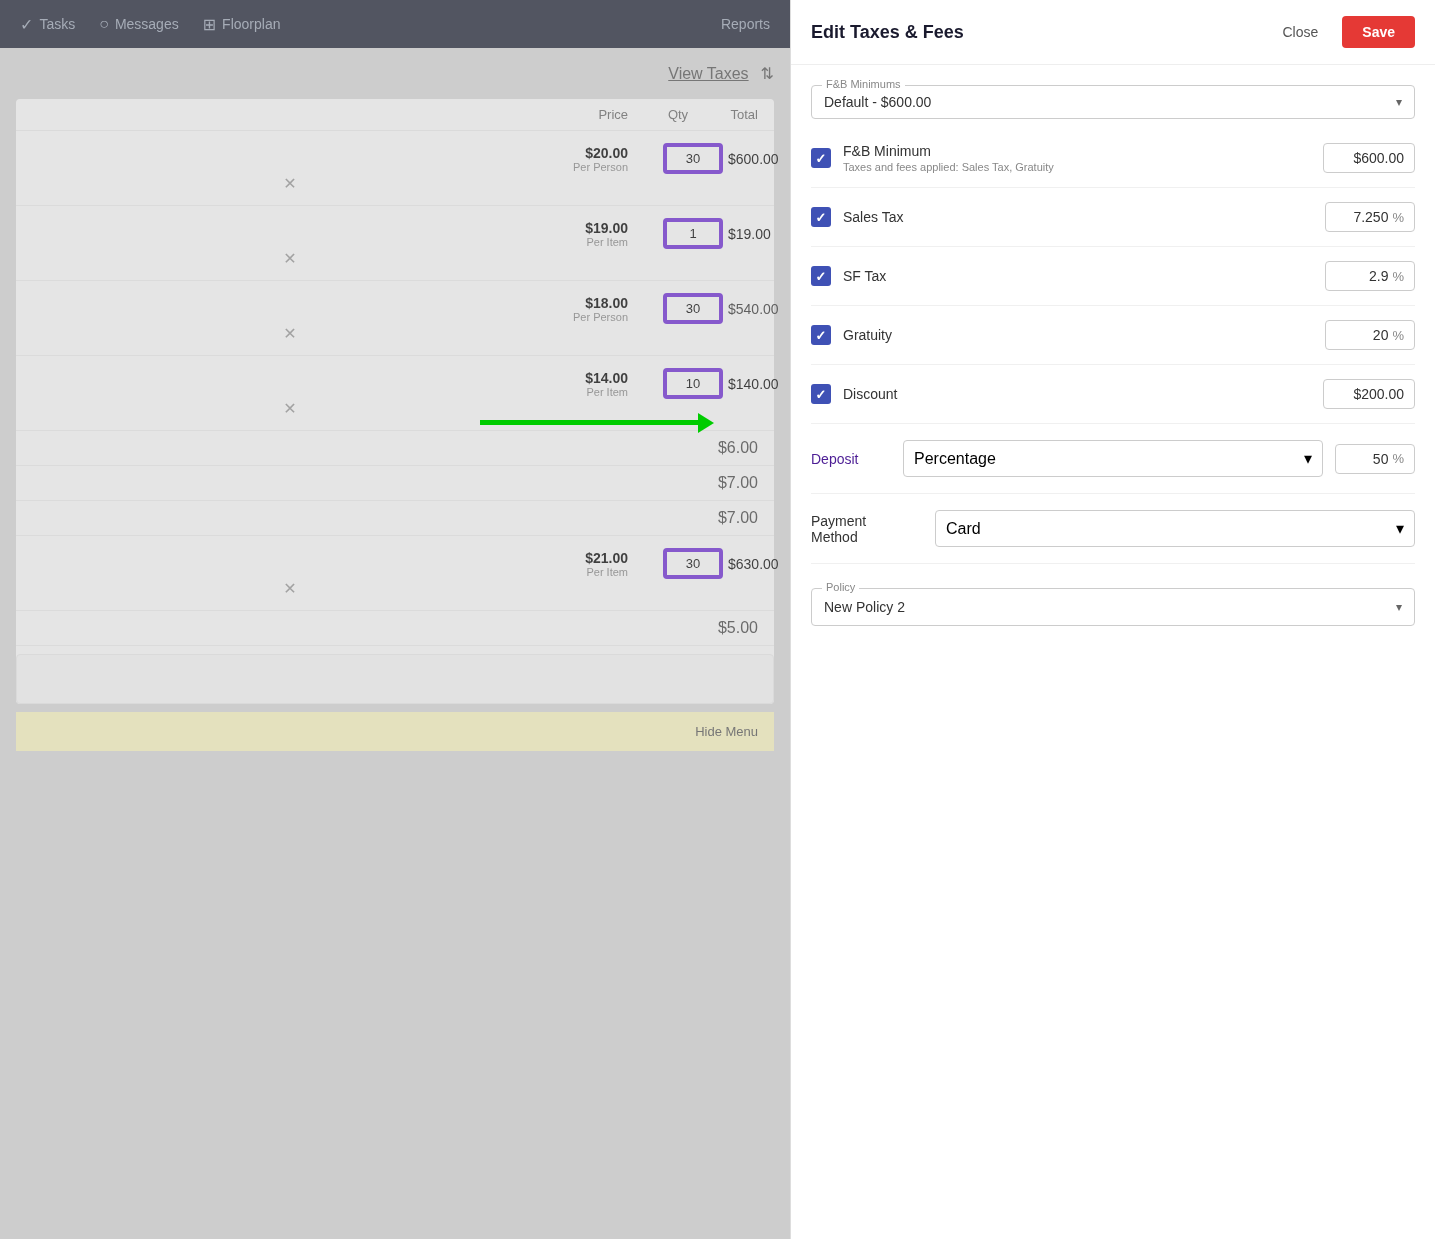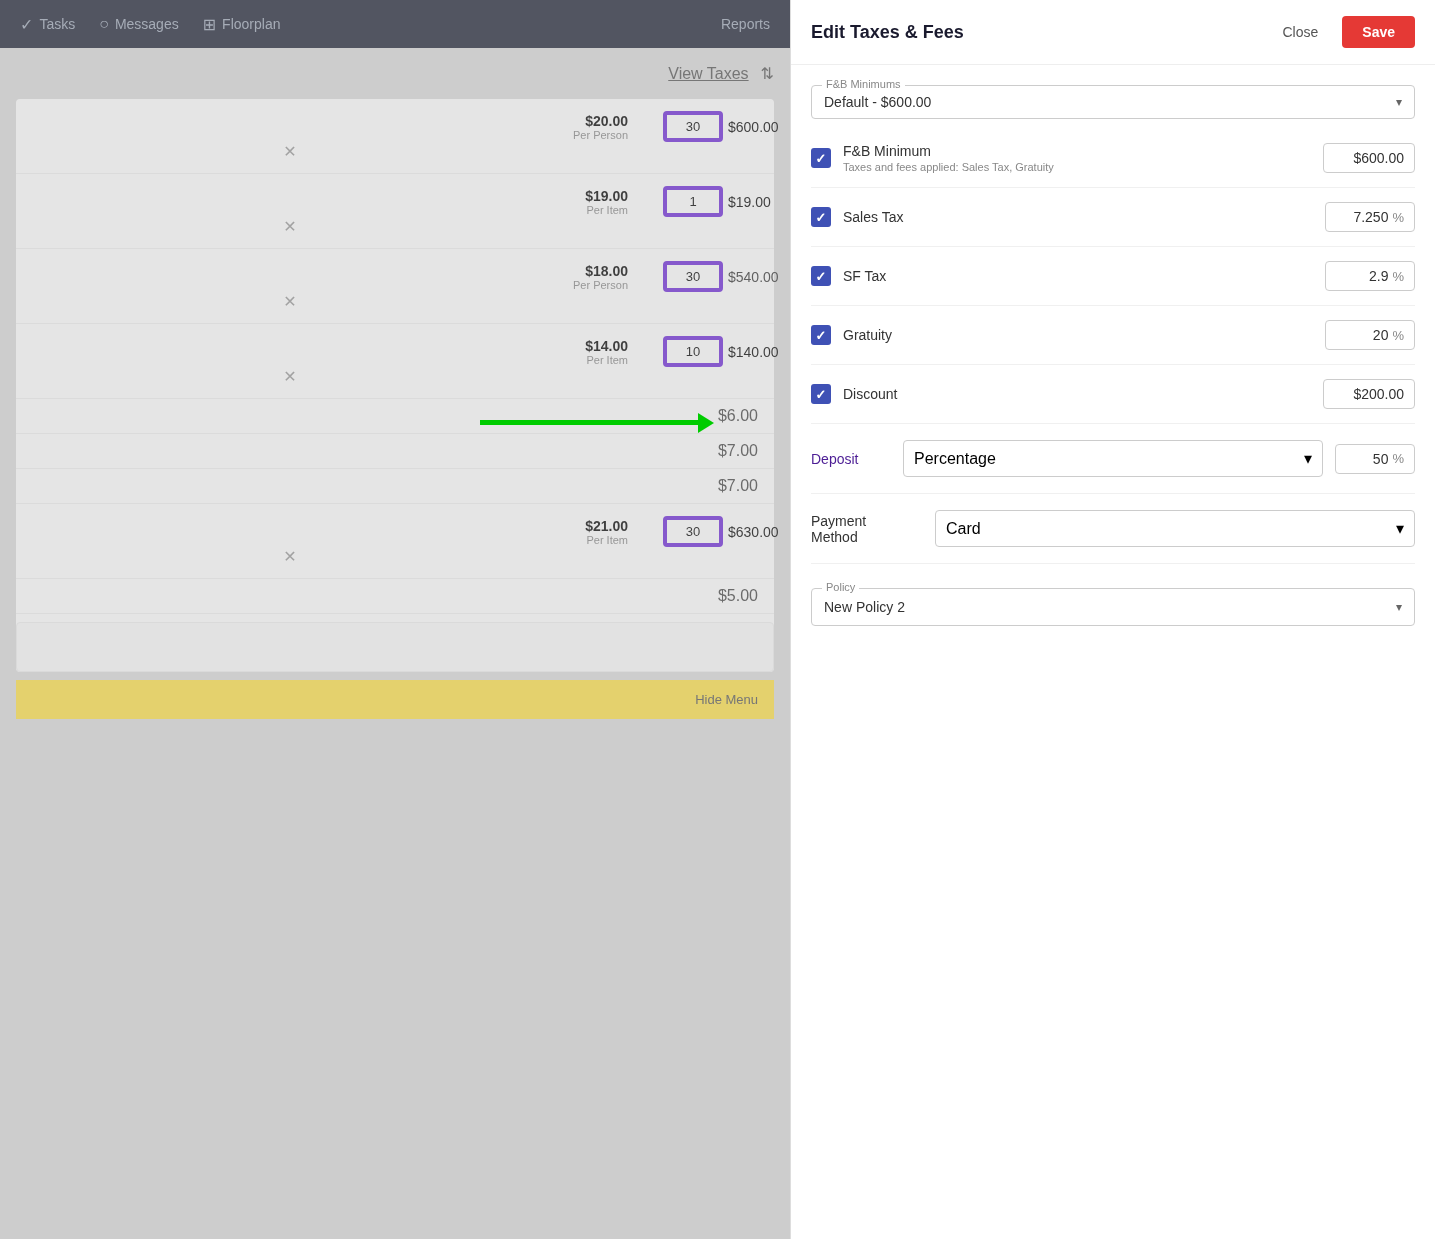--- a/index.html
+++ b/index.html
@@ -100,21 +100,21 @@
       font-size: 16px;
       color: #444;
       border-bottom: 1px solid #f0f0f0;
     }
 
     
     .hide-menu-bar {
       display: flex;
       justify-content: flex-end;
       padding: 12px 16px;
-      background: #fde047;
+      background: #fef9c3;
       margin-top: 8px;
       font-size: 13px;
       color: #555;
       cursor: pointer;
     }
 
     
     .right-panel {
       width: 645px;
       background: white;
@@ -394,20 +394,26 @@
   </div>
 
   <div class="content-area" style="padding: 16px; position: relative;">
 
     <div class="view-taxes-bar">
       <span class="view-taxes-link">View Taxes</span>
       <span class="sort-icon">⇅</span>
     </div>
 
     <div class="items-table">
+      <div class="table-header">
+        <span></span>
+        <span style="text-align:right;">Price</span>
+        <span style="text-align:center;">Qty</span>
+        <span style="text-align:right;">Total</span>
+      </div>
 
       <div class="table-row">
         <span></span>
         <div class="price-cell">
           <div class="price-main">$20.00</div>
           <div class="price-sub">Per Person</div>
         </div>
         <input class="qty-input" value="30" style="">
         <span class="total-cell">$600.00</span>
         <span class="remove-btn">✕</span>

